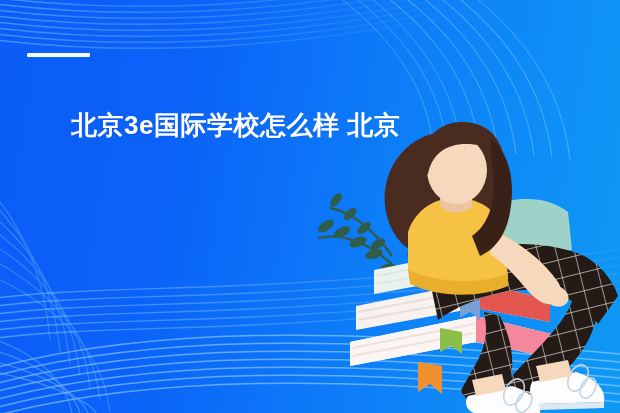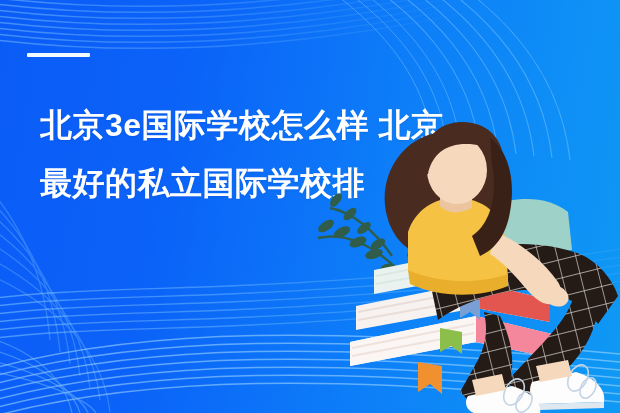--- a/index.html
+++ b/index.html
@@ -30,25 +30,25 @@
     top: 53px;
     width: 63px;
     height: 4px;
     background: #f2fbff;
     border-radius: 1px;
   }
 
   
   .headline {
     position: absolute;
-    left: 40px;
+    left: 71px;
     top: 96px;
     width: 420px;
     color: #ffffff;
-    font-size: 32px;
+    font-size: 26px;
     line-height: 58px;
     font-weight: bold;
     letter-spacing: 0.5px;
     white-space: nowrap;
     overflow: hidden;
     text-shadow: 0 1px 2px rgba(0,40,120,0.12);
   }
   .headline .line {
     display: block;
     height: 58px;
@@ -149,21 +149,20 @@
           <path d="M-40,366 C42,378 88,400 96,413"></path>
         </g>
       </g>
     </svg>
   </div>
 
   <div class="accent-rule"></div>
 
   <div class="headline">
     <span class="line">北京3e国际学校怎么样 北京</span>
-    <span class="line">最好的私立国际学校排</span>
   </div>
 
   <div class="illustration">
     <svg viewBox="0 0 320 293" aria-hidden="true">
       <g>
         <g stroke="#2f5d4a" stroke-width="2.4" fill="none">
           <path d="M18,118 C44,112 72,124 98,150"></path>
           <path d="M30,88 C52,92 74,110 92,136"></path>
         </g>
         <g fill="#2f5d4a">

